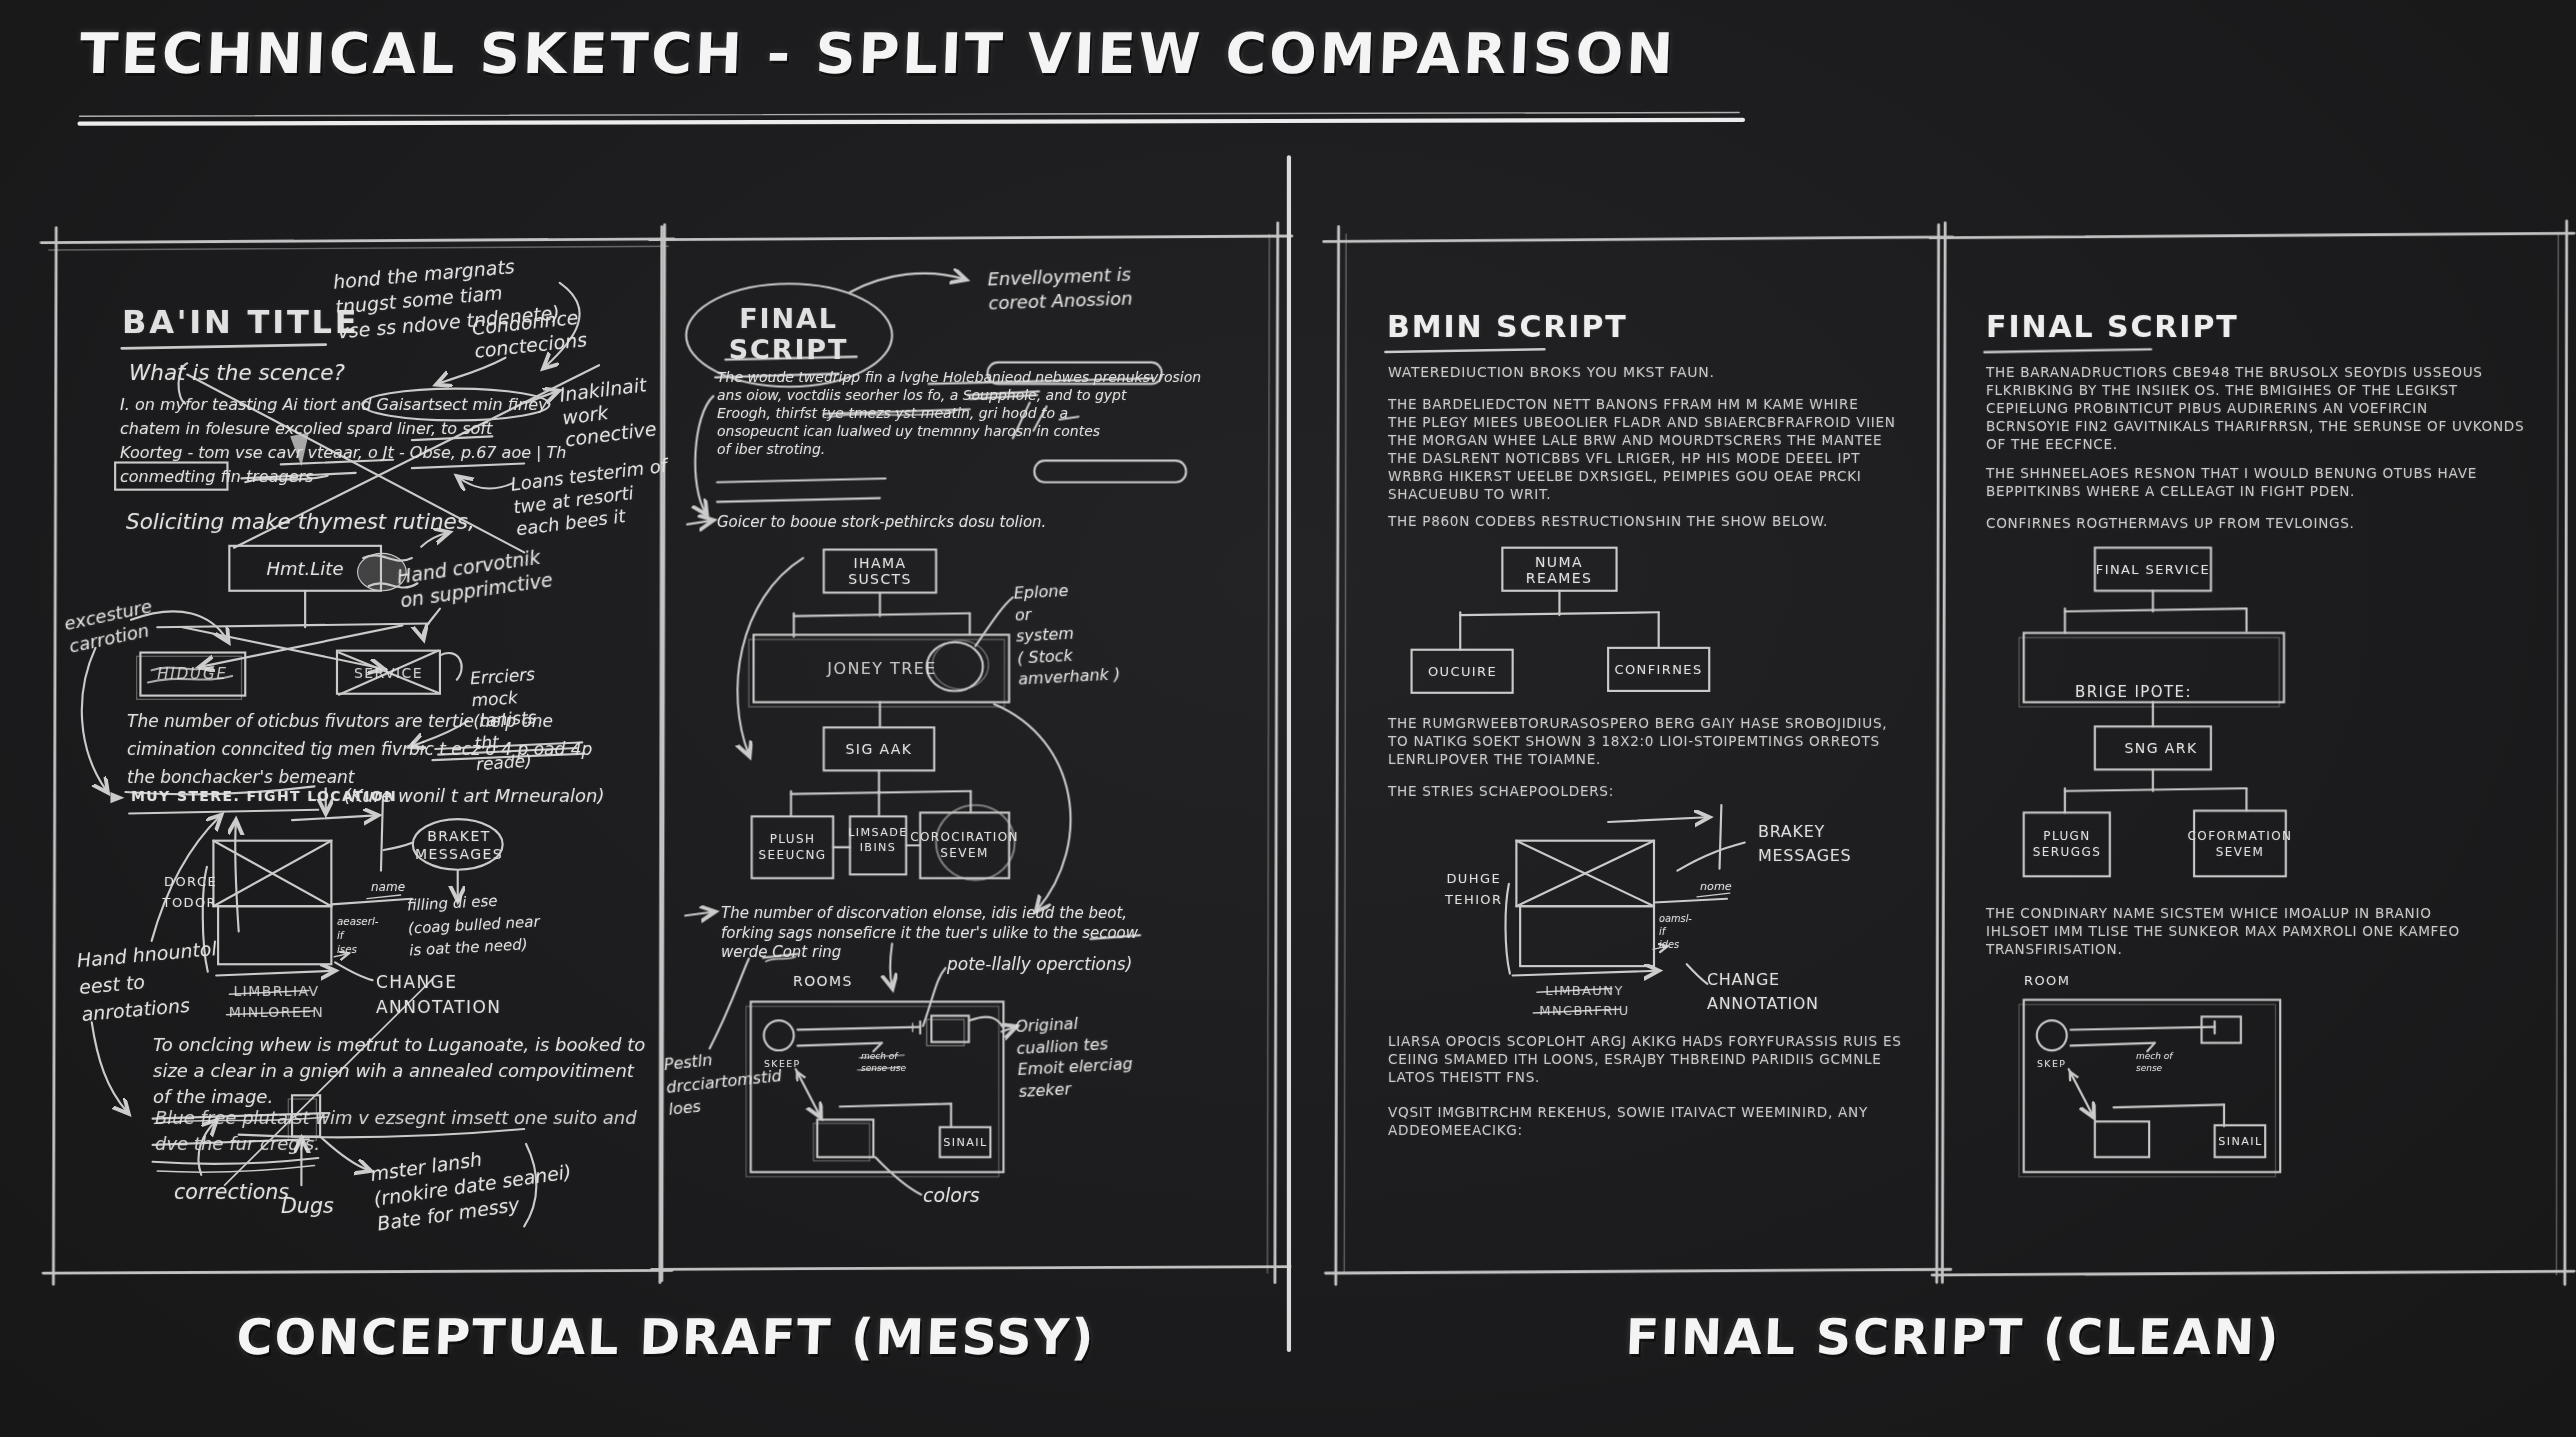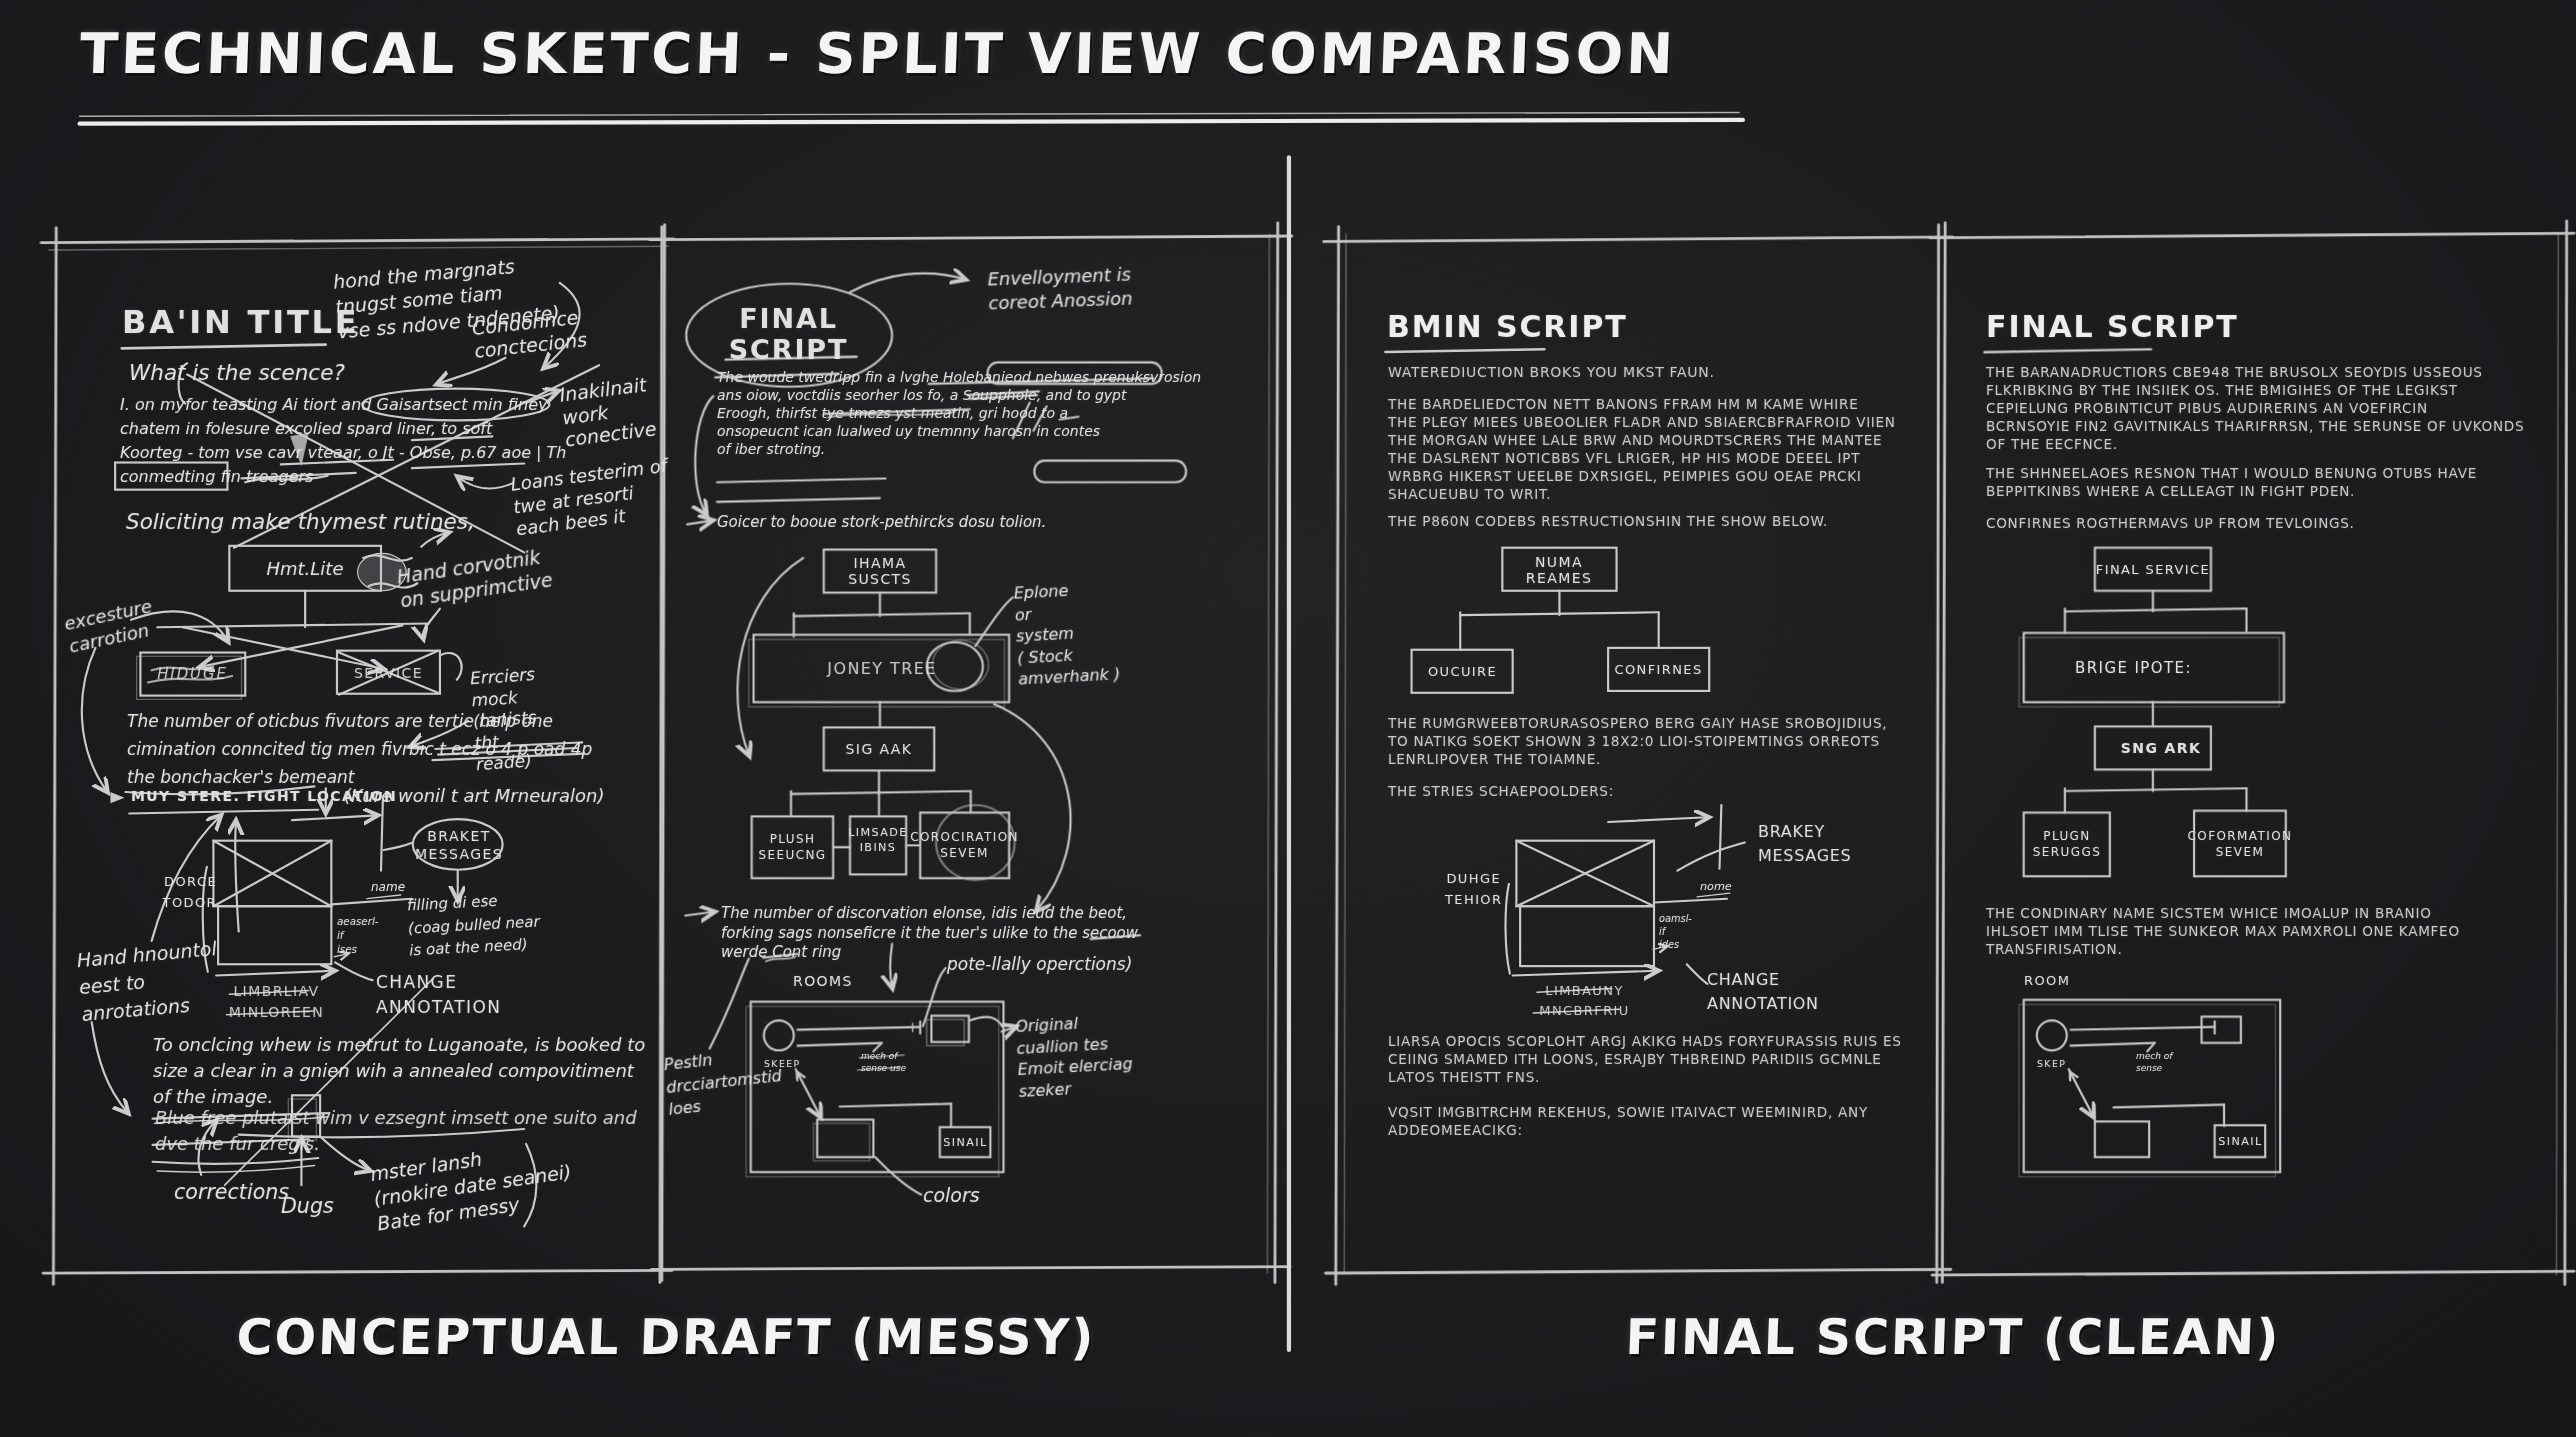--- a/index.html
+++ b/index.html
@@ -435,22 +435,22 @@
 <div class="t hcap" style="left:1986px;top:307px;font-size:30px;font-weight:bold;letter-spacing:1.9px;color:#ededed;">FINAL SCRIPT</div>
 <div class="t pr" style="left:1986px;top:363px;font-size:13.6px;line-height:18px;">THE BARANADRUCTIORS CBE948 THE BRUSOLX SEOYDIS USSEOUS
 FLKRIBKING BY THE INSIIEK OS. THE BMIGIHES OF THE LEGIKST
 CEPIELUNG PROBINTICUT PIBUS AUDIRERINS AN VOEFIRCIN
 BCRNSOYIE FIN2 GAVITNIKALS THARIFRRSN, THE SERUNSE OF UVKONDS
 OF THE EECFNCE.</div>
 <div class="t pr" style="left:1986px;top:464px;font-size:13.6px;line-height:18px;">THE SHHNEELAOES RESNON THAT I WOULD BENUNG OTUBS HAVE
 BEPPITKINBS WHERE A CELLEAGT IN FIGHT PDEN.</div>
 <div class="t pr" style="left:1986px;top:515px;font-size:13.6px;">CONFIRNES ROGTHERMAVS UP FROM TEVLOINGS.</div>
 <div class="bx hcap" style="left:2095px;top:548px;width:116px;height:43px;font-size:13px;">FINAL SERVICE</div>
-<div class="bx hcap" style="left:2024px;top:633px;width:219px;height:69px;font-size:15px;">BRIGE IPOTE:</div>
-<div class="bx hcap" style="left:2095px;top:726px;width:132px;height:43px;font-size:14px;font-weight:bold;">SNG ARK</div>
+<div class="bx hcap" style="left:2024px;top:657px;width:219px;height:69px;font-size:15px;">BRIGE IPOTE:</div>
+<div class="bx hcap" style="left:2095px;top:726px;width:132px;height:43px;font-size:14px;">SNG ARK</div>
 <div class="bx hcap" style="left:2024px;top:812px;width:86px;height:64px;font-size:12px;line-height:16px;">PLUGN
 SERUGGS</div>
 <div class="bx hcap" style="left:2194px;top:811px;width:92px;height:66px;font-size:12px;line-height:16px;">COFORMATION
 SEVEM</div>
 <div class="t pr" style="left:1986px;top:904px;font-size:13.6px;line-height:18px;">THE CONDINARY NAME SICSTEM WHICE IMOALUP IN BRANIO
 IHLSOET IMM TLISE THE SUNKEOR MAX PAMXROLI ONE KAMFEO
 TRANSFIRISATION.</div>
 <div class="t hcap" style="left:2024px;top:972px;font-size:13px;">ROOM</div>
 <div class="t hcap" style="left:2037px;top:1058px;font-size:9.4px;">SKEP</div>
 <div class="t hw" style="left:2136px;top:1050px;font-size:9px;line-height:12px;">mech of

